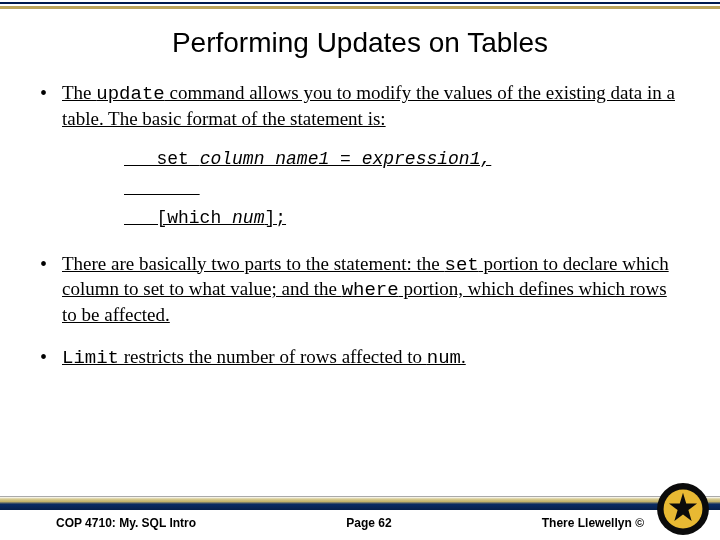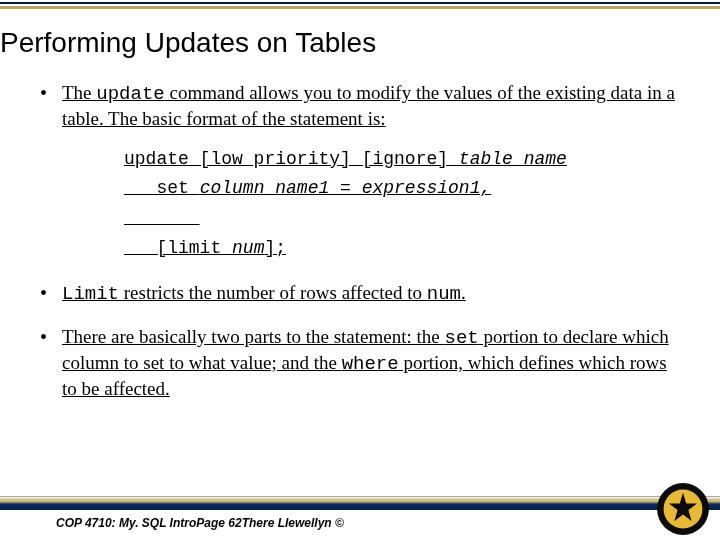--- a/index.html
+++ b/index.html
@@ -5,20 +5,21 @@
 * { margin: 0; padding: 0; box-sizing: border-box; }
 body {
   width: 720px;
   height: 540px;
   font-family: "Times New Roman", Times, serif;
   background: #fff;
   position: relative;
   overflow: hidden;
 }
 .title {
+  text-align: center;
   font-size: 28px;
   font-weight: normal;
   margin: 18px 0 22px;
   font-family: Arial, Helvetica, sans-serif;
 }
 .content {
   padding: 0 36px 0 36px;
   font-size: 19px;
   line-height: 1.25;
 }
@@ -58,26 +59,26 @@
   position: relative;
 }
 .footer-band::before{
   content:"";
   position:absolute;
   top:-22px; left:0; right:0; height:22px;
   background: linear-gradient(to bottom, rgba(255,255,255,0), rgba(255,255,255,0.0));
 }
 .footer-txt {
   display: flex;
+  justify-content: space-between;
   align-items: center;
   padding: 6px 76px 10px 56px;
   font-family: Arial, Helvetica, sans-serif;
   font-size: 12px;
   font-weight: bold;
-  font-style: italic;
   background: #fff;
 }
 .logo {
   position: absolute;
   right: 10px;
   bottom: 4px;
   width: 54px;
   height: 54px;
 }
 .logo svg { width: 100%; height: 100%; }
@@ -95,33 +96,32 @@
 <div class="sep-gold"></div>
 
 <h1 class="title">Performing Updates on Tables</h1>
 
 <div class="content">
   <ul class="bullets">
     <li>
       <span>The </span><span class="mono">update</span><span> command allows you to modify the values of the existing data in a table.  The basic format of the statement is:</span>
 
       <div class="codeblock">
-        <div class="line"><span>update [low priority] [ignore] </span><span class="italic">table_name</span></div>
         <div class="line"><span>   set </span><span class="italic">column_name1 = expression1,</span></div>
         <div class="line"><span>       </span></div>
-        <div class="line"><span>   [limit </span><span class="italic">num</span><span>];</span></div>
+        <div class="line"><span>   [which </span><span class="italic">num</span><span>];</span></div>
       </div>
     </li>
 
     <li>
-      <span class="mono">Limit</span><span> restricts the number of rows affected to </span><span class="mono">num</span><span>.</span>
+      <span>There are basically two parts to the statement: the </span><span class="mono">set</span><span> portion to declare which column to set to what value; and the </span><span class="mono">where</span><span> portion, which defines which rows to be affected.</span>
     </li>
 
     <li>
-      <span>There are basically two parts to the statement: the </span><span class="mono">set</span><span> portion to declare which column to set to what value; and the </span><span class="mono">where</span><span> portion, which defines which rows to be affected.</span>
+      <span class="mono">Limit</span><span> restricts the number of rows affected to </span><span class="mono">num</span><span>.</span>
     </li>
   </ul>
 </div>
 
 <div class="footer-wrap">
   <div class="footer-band"></div>
   <div class="footer-txt">
     <span>COP 4710: My. SQL Intro</span>
     <span>Page 62</span>
     <span>There Llewellyn ©</span>

